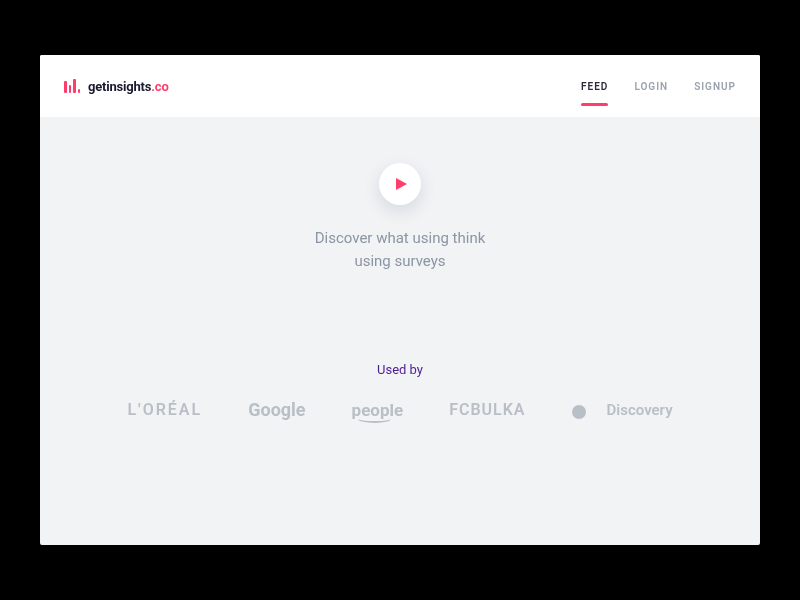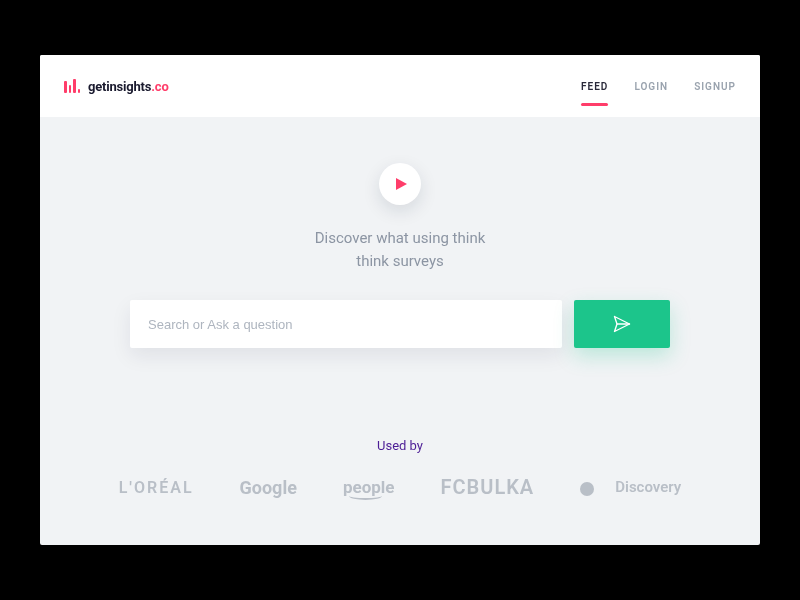--- a/index.html
+++ b/index.html
@@ -131,21 +131,21 @@
     font-weight:600;
   }
   .logo-loreal{font-size:16px; letter-spacing:2px;}
   .logo-google{font-size:18px; font-weight:700;}
   .logo-amazon{font-size:17px; font-weight:700; position:relative;}
   .logo-amazon::after{
     content:"";
     position:absolute;left:6px;right:12px;bottom:-3px;height:6px;
     border-bottom:2px solid #b9bfc7;border-radius:0 0 50% 50%;
   }
-  .logo-fc{font-size:20px; letter-spacing:1px;}
+  .logo-fc{font-size:16px; letter-spacing:1px;}
   .logo-discovery{font-size:15px; display:flex;align-items:flex-end;gap:21px;}
   .logo-discovery .globe{
     width:14px;height:14px;border-radius:50%;
     background:#b9bfc7;position:relative;
   }
 </style>
 </head>
 <body>
 
 <div class="frame">
@@ -171,32 +171,23 @@
 
   <main class="main">
     <div class="play-btn">
       <svg width="13" height="14" viewBox="0 0 13 14">
         <path d="M1 1 L12 7 L1 13 Z" fill="#ff3d6a"></path>
       </svg>
     </div>
 
     <div class="tagline">
       <div>Discover what using think</div>
-      <div>think surveys</div>
-    </div>
-
-    <div class="searchrow">
-      <input class="search-input" type="text" placeholder="Search or Ask a question" style="">
-      <button class="send-btn">
-        <svg width="22" height="20" viewBox="0 0 24 24" fill="none" stroke="#fff" stroke-width="1.6" stroke-linejoin="round" stroke-linecap="round">
-          <path d="M3 3 L21 12 L3 21 L6 12 Z"></path>
-          <line x1="6" y1="12" x2="21" y2="12"></line>
-        </svg>
-      </button>
-    </div>
+      <div>using surveys</div>
+    </div>
+
 
     <div class="usedby">Used by</div>
 
     <div class="logos">
       <div class="logo-loreal">L'ORÉAL</div>
       <div class="logo-google">Google</div>
       <div class="logo-amazon">people</div>
       <div class="logo-fc">FCBULKA</div>
       <div class="logo-discovery">
         <span class="globe"></span>

